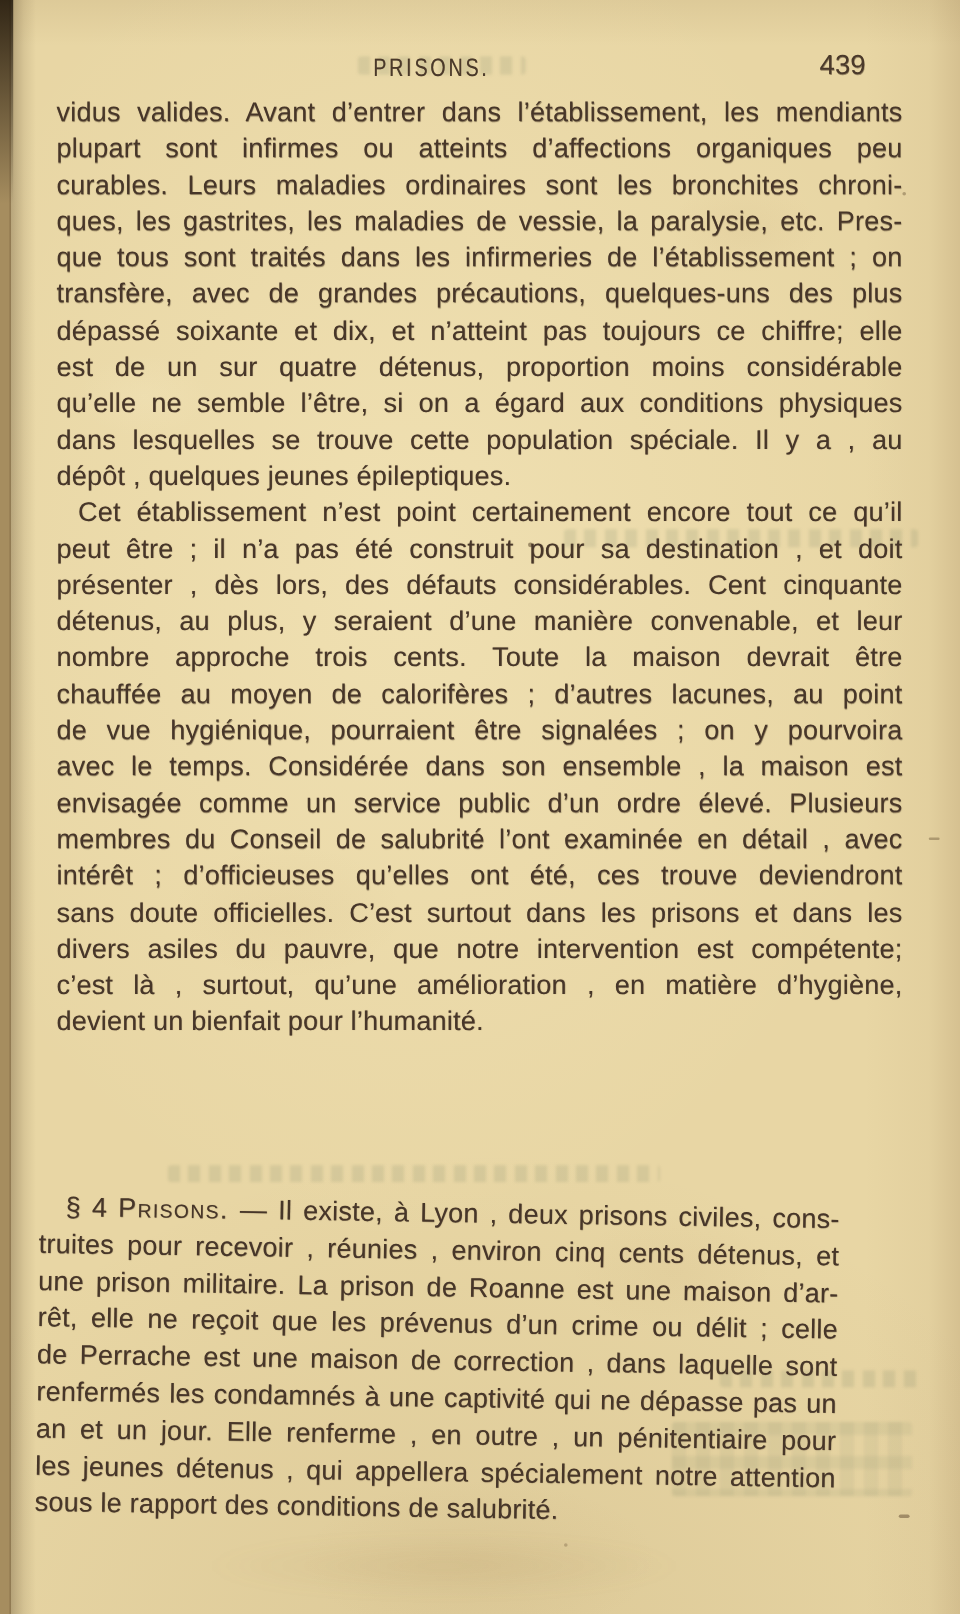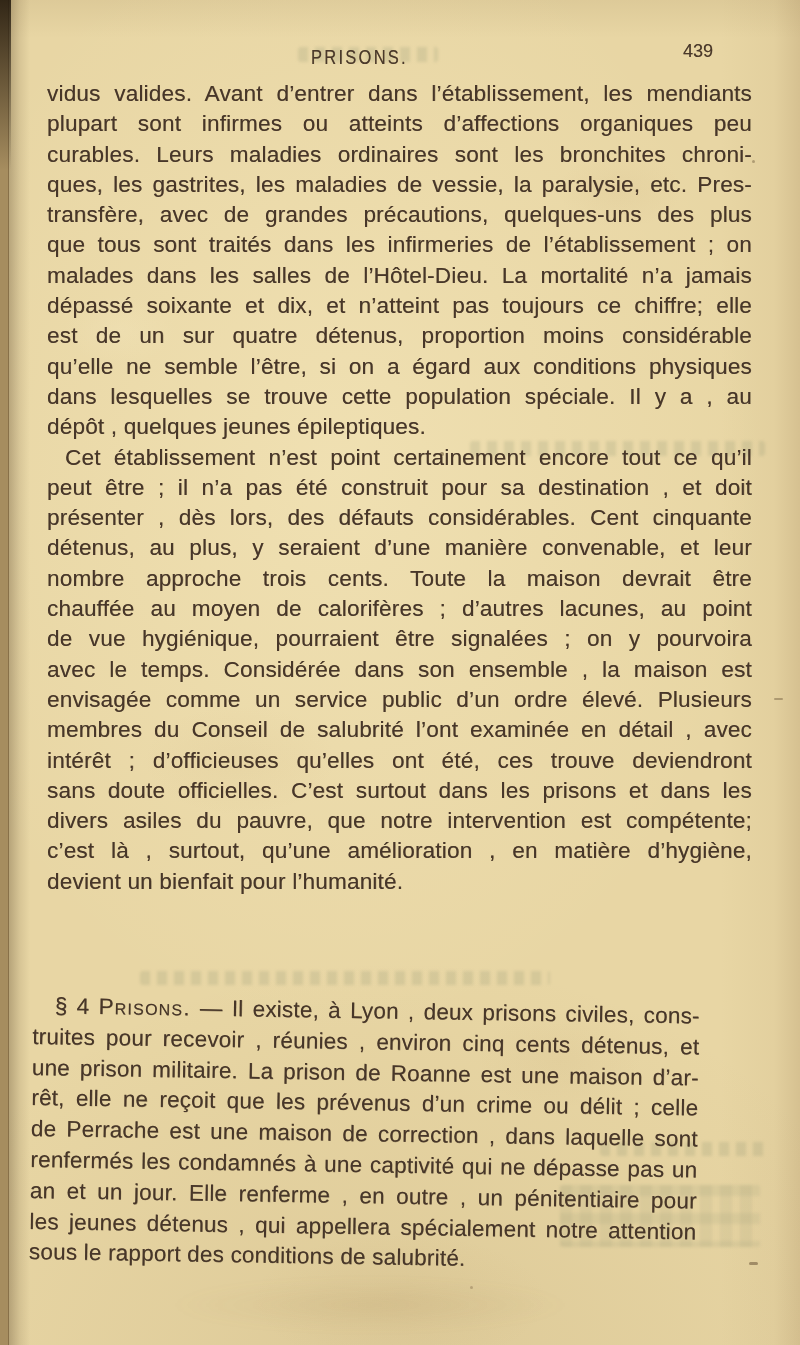--- a/index.html
+++ b/index.html
@@ -56,21 +56,21 @@
   .running-title {
     position: absolute; left: 311px; top: 45px;
     font-size: 21px; letter-spacing: 3px;
     transform: scaleX(0.78); transform-origin: 0 0;
     color: #4a392a;
     text-shadow: 0.3px 0.3px 0.5px rgba(70,52,35,0.5);
     white-space: nowrap;
   }
   .page-number {
     position: absolute; left: 683px; top: 41px;
-    font-size: 18px;
+    font-size: 23px;
     color: #4a392a;
     text-shadow: 0.3px 0.3px 0.5px rgba(70,52,35,0.5);
   }
 
   
   .textblock {
     position: absolute; left: 47px; top: 79px; width: 705px;
   }
   .line {
     height: 30.3px; line-height: 30.3px;
@@ -137,23 +137,22 @@
 
   <div class="running-title">PRISONS.</div>
   <div class="page-number">439</div>
 
   <div class="textblock">
     <div class="para">
       <div class="line">vidus valides. Avant d’entrer dans l’établissement, les mendiants</div>
       <div class="line">plupart sont infirmes ou atteints d’affections organiques peu</div>
       <div class="line">curables. Leurs maladies ordinaires sont les bronchites chroni-</div>
       <div class="line">ques, les gastrites, les maladies de vessie, la paralysie, etc. Pres-</div>
+      <div class="line">que tous sont traités dans les infirmeries de l’établissement ; on</div>
       <div class="line">transfère, avec de grandes précautions, quelques-uns des plus</div>
-      <div class="line">que tous sont traités dans les infirmeries de l’établissement ; on</div>
-      <div class="line">malades dans les salles de l’Hôtel-Dieu. La mortalité n’a jamais</div>
       <div class="line">dépassé soixante et dix, et n’atteint pas toujours ce chiffre; elle</div>
       <div class="line">est de un sur quatre détenus, proportion moins considérable</div>
       <div class="line">qu’elle ne semble l’être, si on a égard aux conditions physiques</div>
       <div class="line">dans lesquelles se trouve cette population spéciale. Il y a , au</div>
       <div class="line line--end">dépôt , quelques jeunes épileptiques.</div>
     </div>
     <div class="para">
       <div class="line line--indent">Cet établissement n’est point certainement encore tout ce qu’il</div>
       <div class="line">peut être ; il n’a pas été construit pour sa destination , et doit</div>
       <div class="line">présenter , dès lors, des défauts considérables. Cent cinquante</div>

